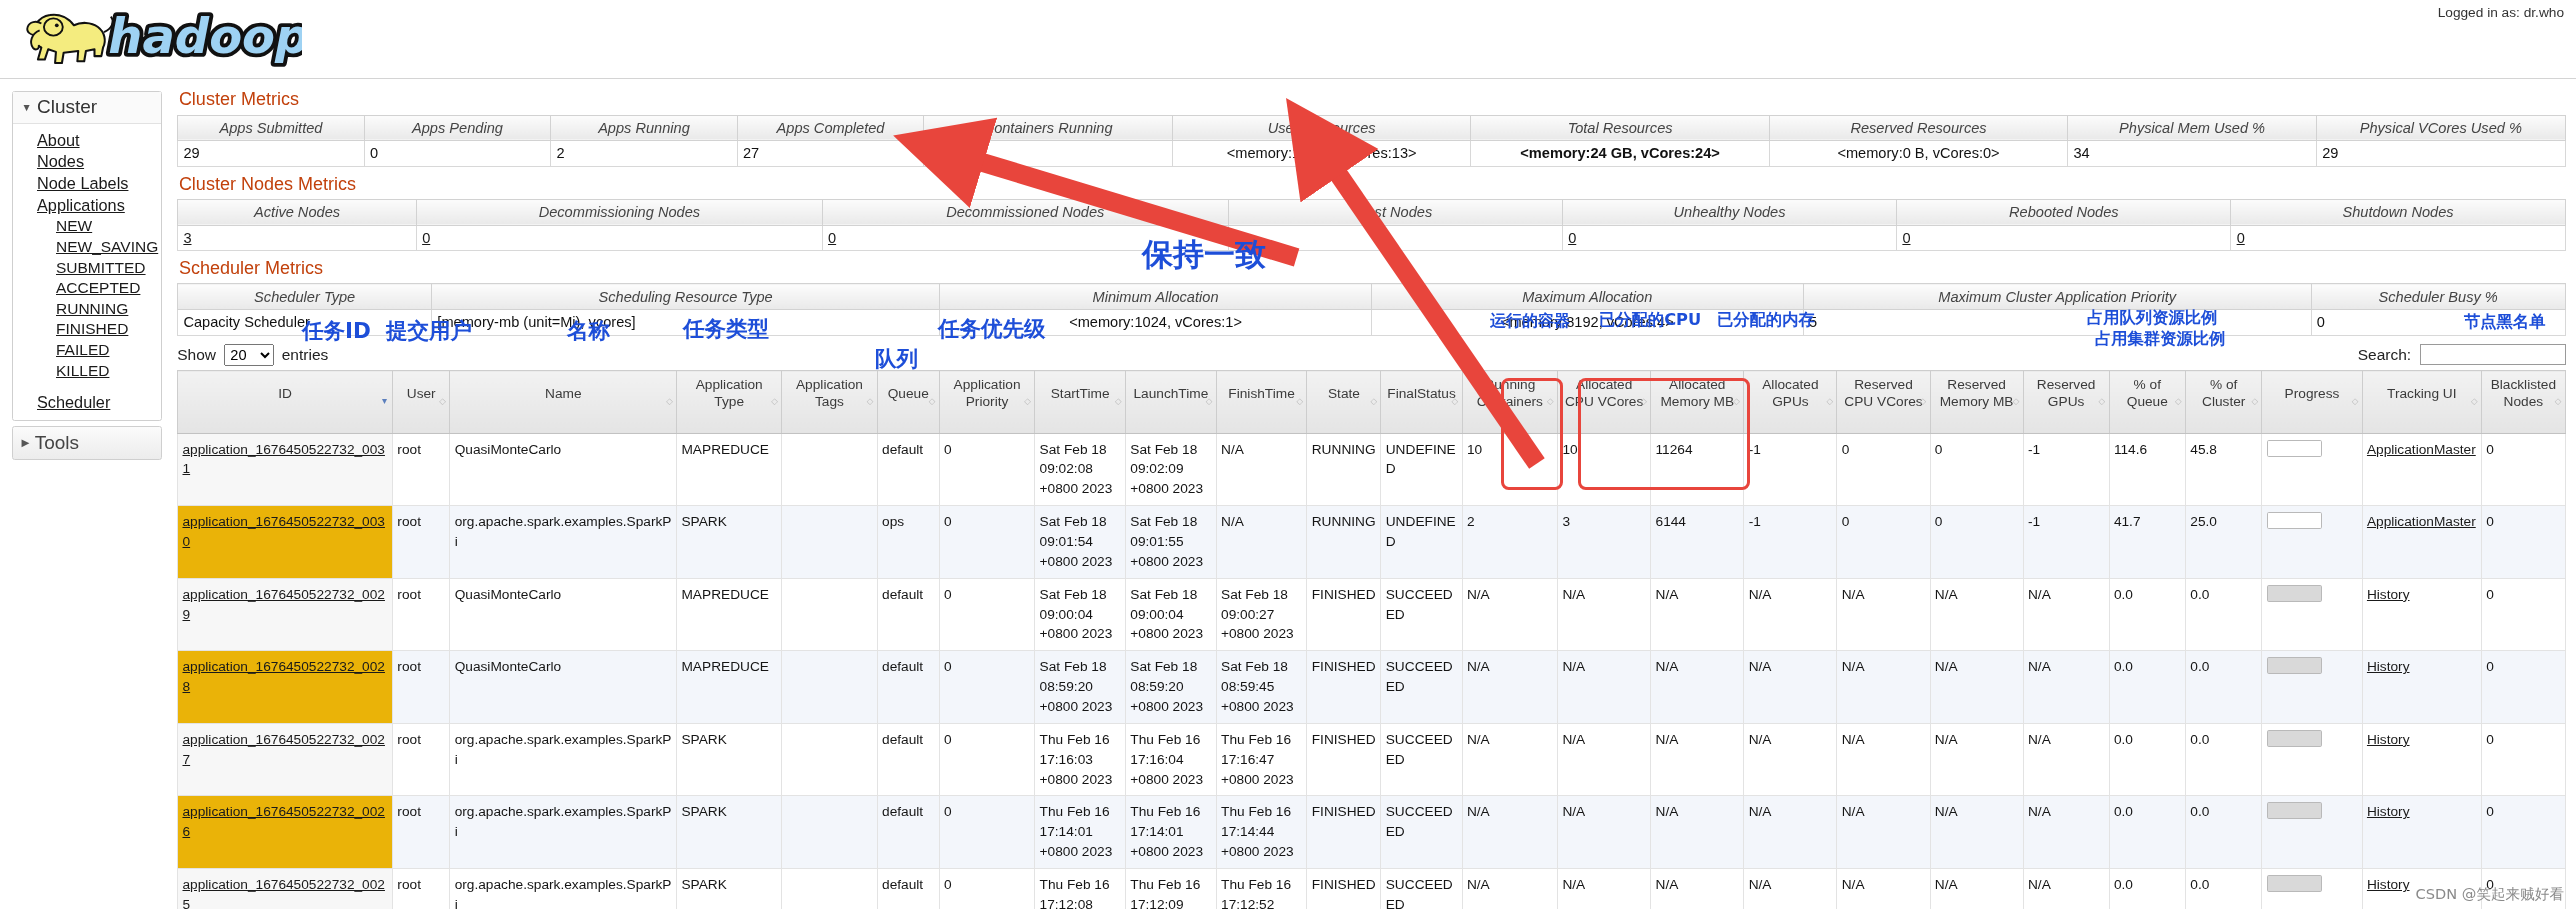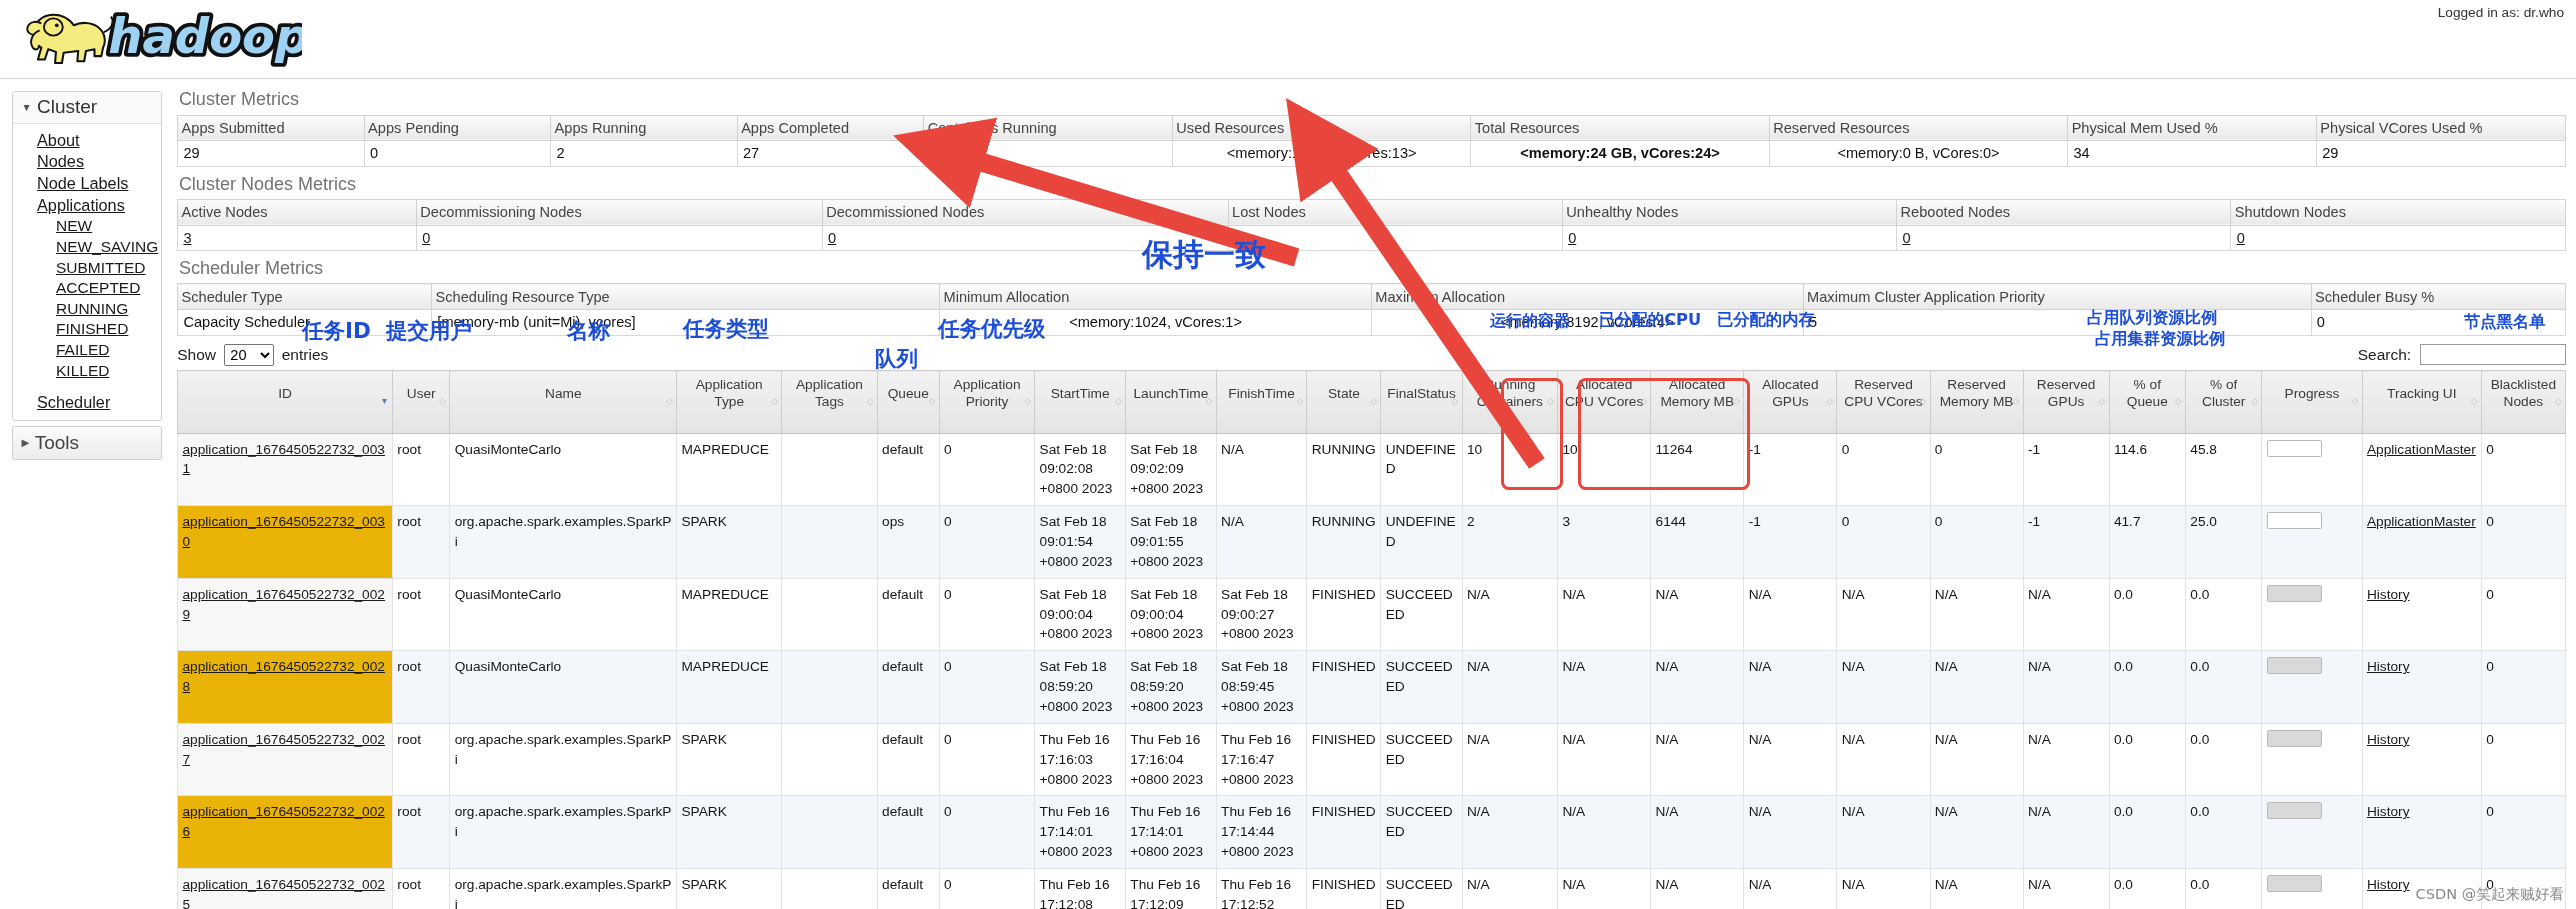--- a/index.html
+++ b/index.html
@@ -47,27 +47,27 @@
   .nav-sep { height:10.3px; }
   .tools-box {
     margin-top:5.2px; width:150px;
     border:0.9px solid #cfcfcf; border-radius:2.6px;
     background:linear-gradient(#fbfbfb,#ececec);
     padding:4.3px 6.9px 5.2px 8.6px; font-size:19px; color:#444;
   }
   .tools-box .caret { font-size:10.3px; color:#555; margin-right:5.2px; vertical-align:2.6px; }
 
   
-  .sec-title { font-size:18px; color:#737373; margin:3.4px 0 4.3px 1.7px; }
+  .sec-title { font-size:18px; color:#c2410c; margin:3.4px 0 4.3px 1.7px; }
   table.metrics { width:100%; border-collapse:collapse; table-layout:fixed; }
   table.metrics th {
     background:linear-gradient(#fcfcfc,#e9e9e9);
     border:0.9px solid #d2d2d2;
     font-weight:normal; font-size:14.6px; color:#444;
-    padding:4.3px 3.4px; text-align:left;
+    padding:4.3px 3.4px; text-align:center;font-style:italic;
   }
   table.metrics td {
     border:0.9px solid #d8d8d8; background:#fff;
     font-size:14.6px; padding:4.3px 5.2px; text-align:left; color:#111;
   }
   table.metrics td a { text-decoration:underline; }
   .mb8 { margin-bottom:6.9px; }
 
   
   .dt-controls { position:relative; height:26px; margin-top:8.6px; }

